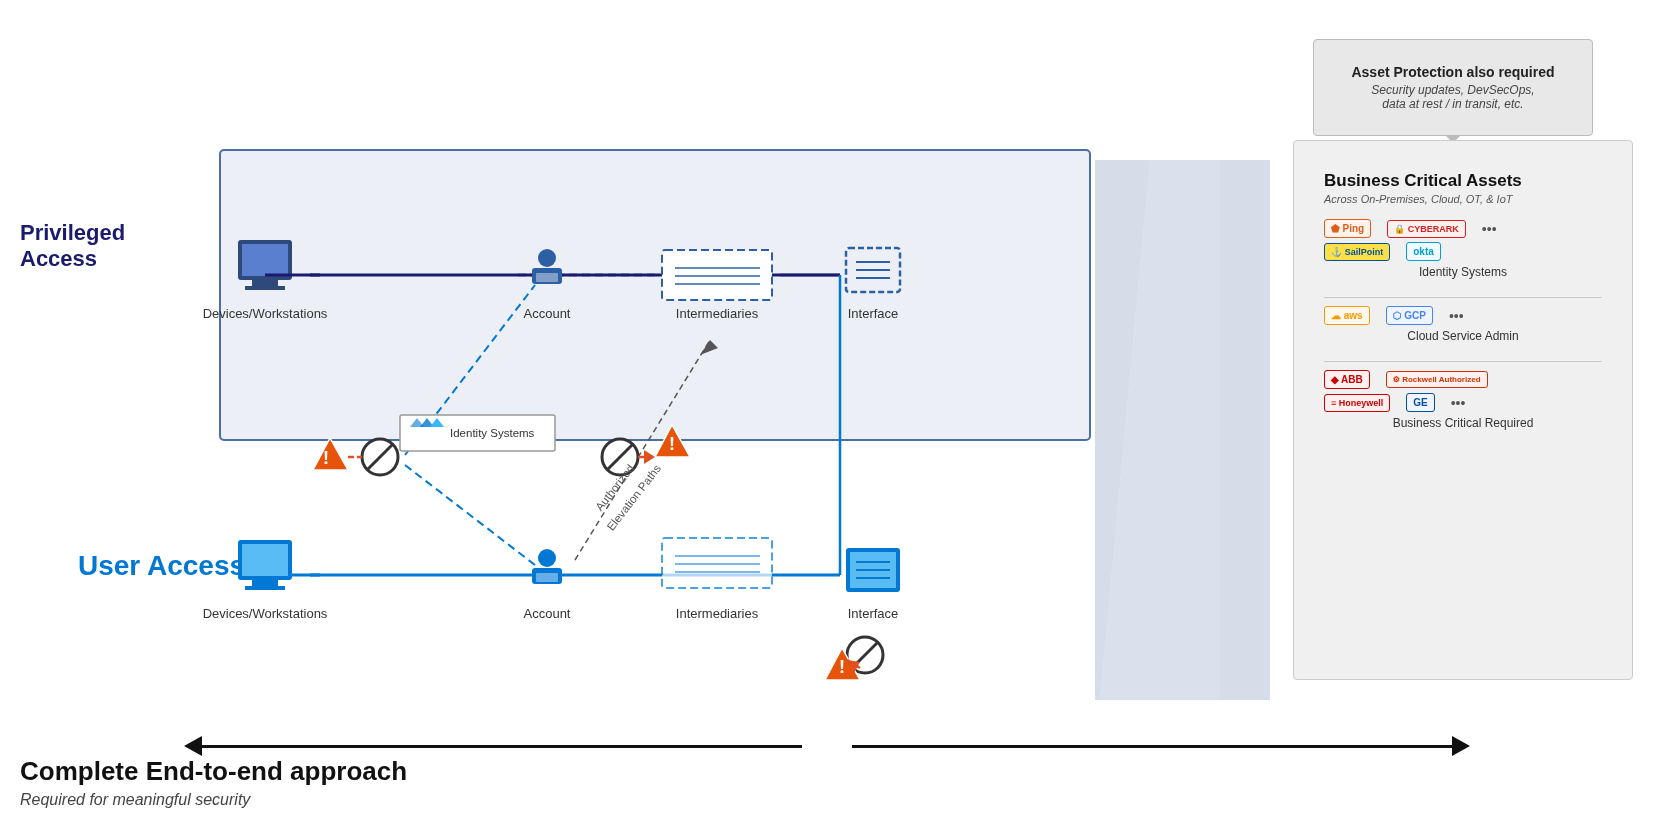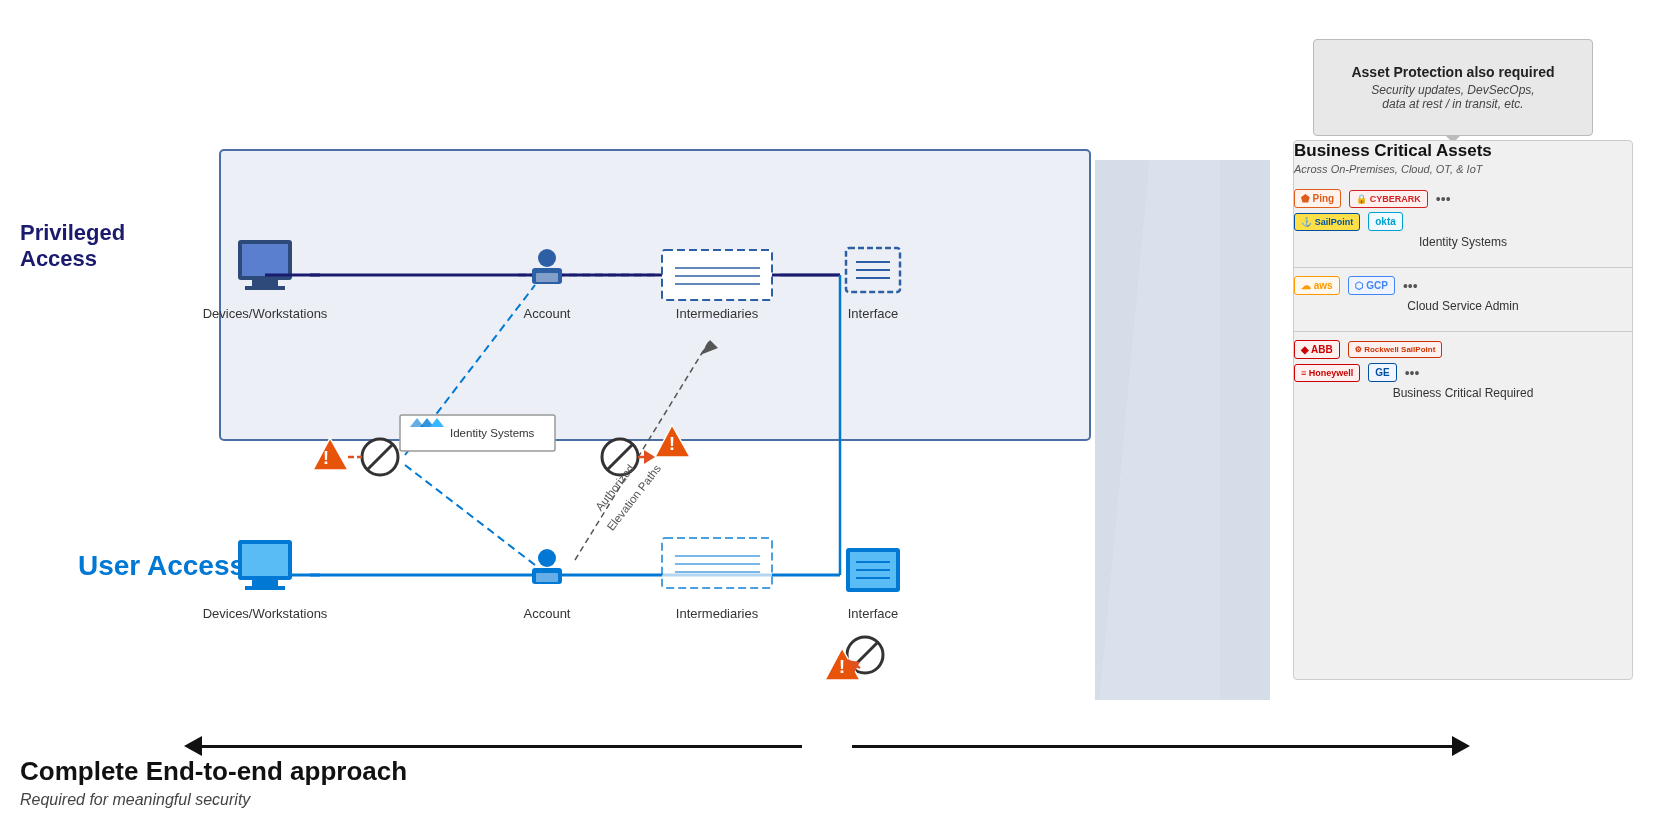--- a/index.html
+++ b/index.html
@@ -79,41 +79,41 @@
     
     .bca-panel {
       position: absolute;
       top: 20px;
       right: 0;
       width: 340px;
       height: 540px;
       background: #f0f0f0;
       border: 1.5px solid #ccc;
       border-radius: 4px;
-      padding: 0;
+      padding: 30px;
     }
     .bca-title {
       font-size: 17px;
       font-weight: 700;
       color: #111;
       margin-bottom: 2px;
     }
     .bca-sub {
       font-size: 11px;
       font-style: italic;
       color: #555;
       margin-bottom: 14px;
     }
     .bca-section {
       margin-bottom: 18px;
     }
     .bca-logos-row {
       display: flex;
       align-items: center;
-      gap: 8px;
+      gap: 16px;
       flex-wrap: wrap;
       margin-bottom: 4px;
     }
     .bca-logo {
       font-size: 10px;
       font-weight: 700;
       padding: 3px 6px;
       border-radius: 3px;
       white-space: nowrap;
     }
@@ -356,21 +356,21 @@
         <span class="logo-dots">•••</span>
       </div>
       <div class="bca-section-label">Cloud Service Admin</div>
     </div>
 
     <hr class="bca-divider">
 
     <div class="bca-section">
       <div class="bca-logos-row">
         <span class="bca-logo logo-abb">◆ ABB</span>
-        <span class="bca-logo logo-rockwell">⚙ Rockwell SailPoint</span>
+        <span class="bca-logo logo-rockwell">⚙ Rockwell Authorized</span>
       </div>
       <div class="bca-logos-row">
         <span class="bca-logo logo-honeywell">≡ Honeywell</span>
         <span class="bca-logo logo-ge">GE</span>
         <span class="logo-dots">•••</span>
       </div>
       <div class="bca-section-label">Business Critical Required</div>
     </div>
   </div>
 

